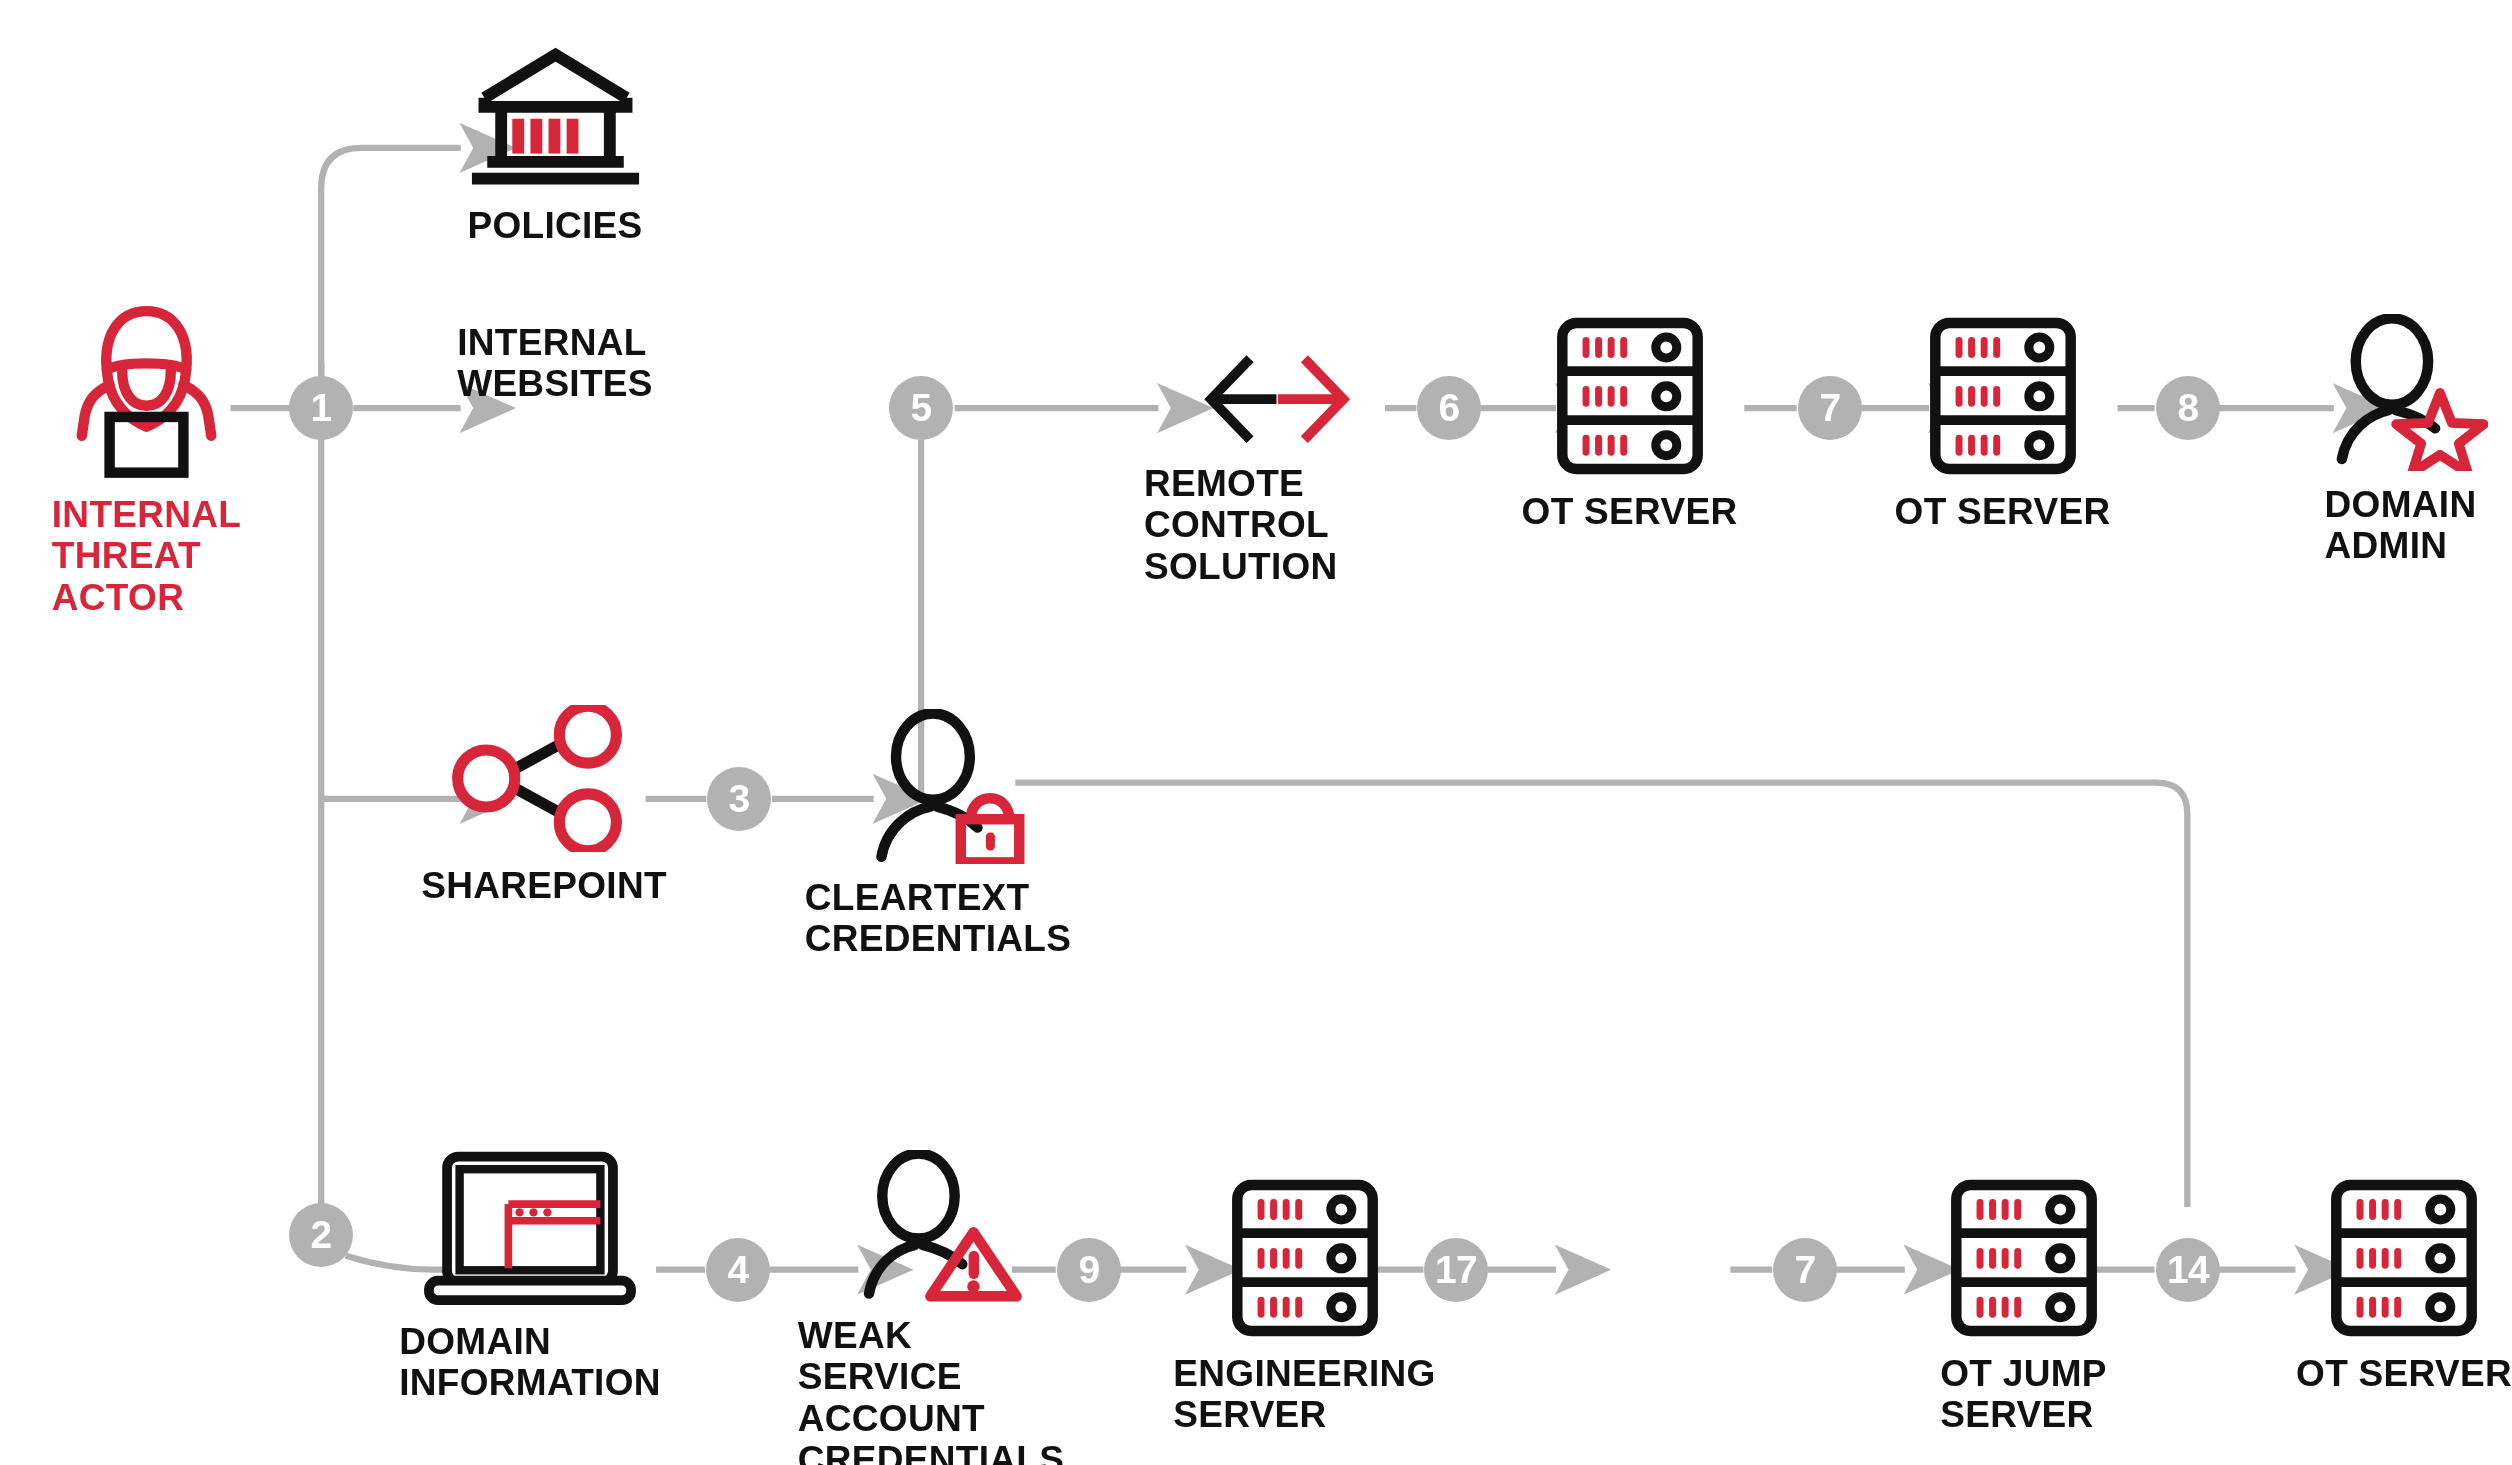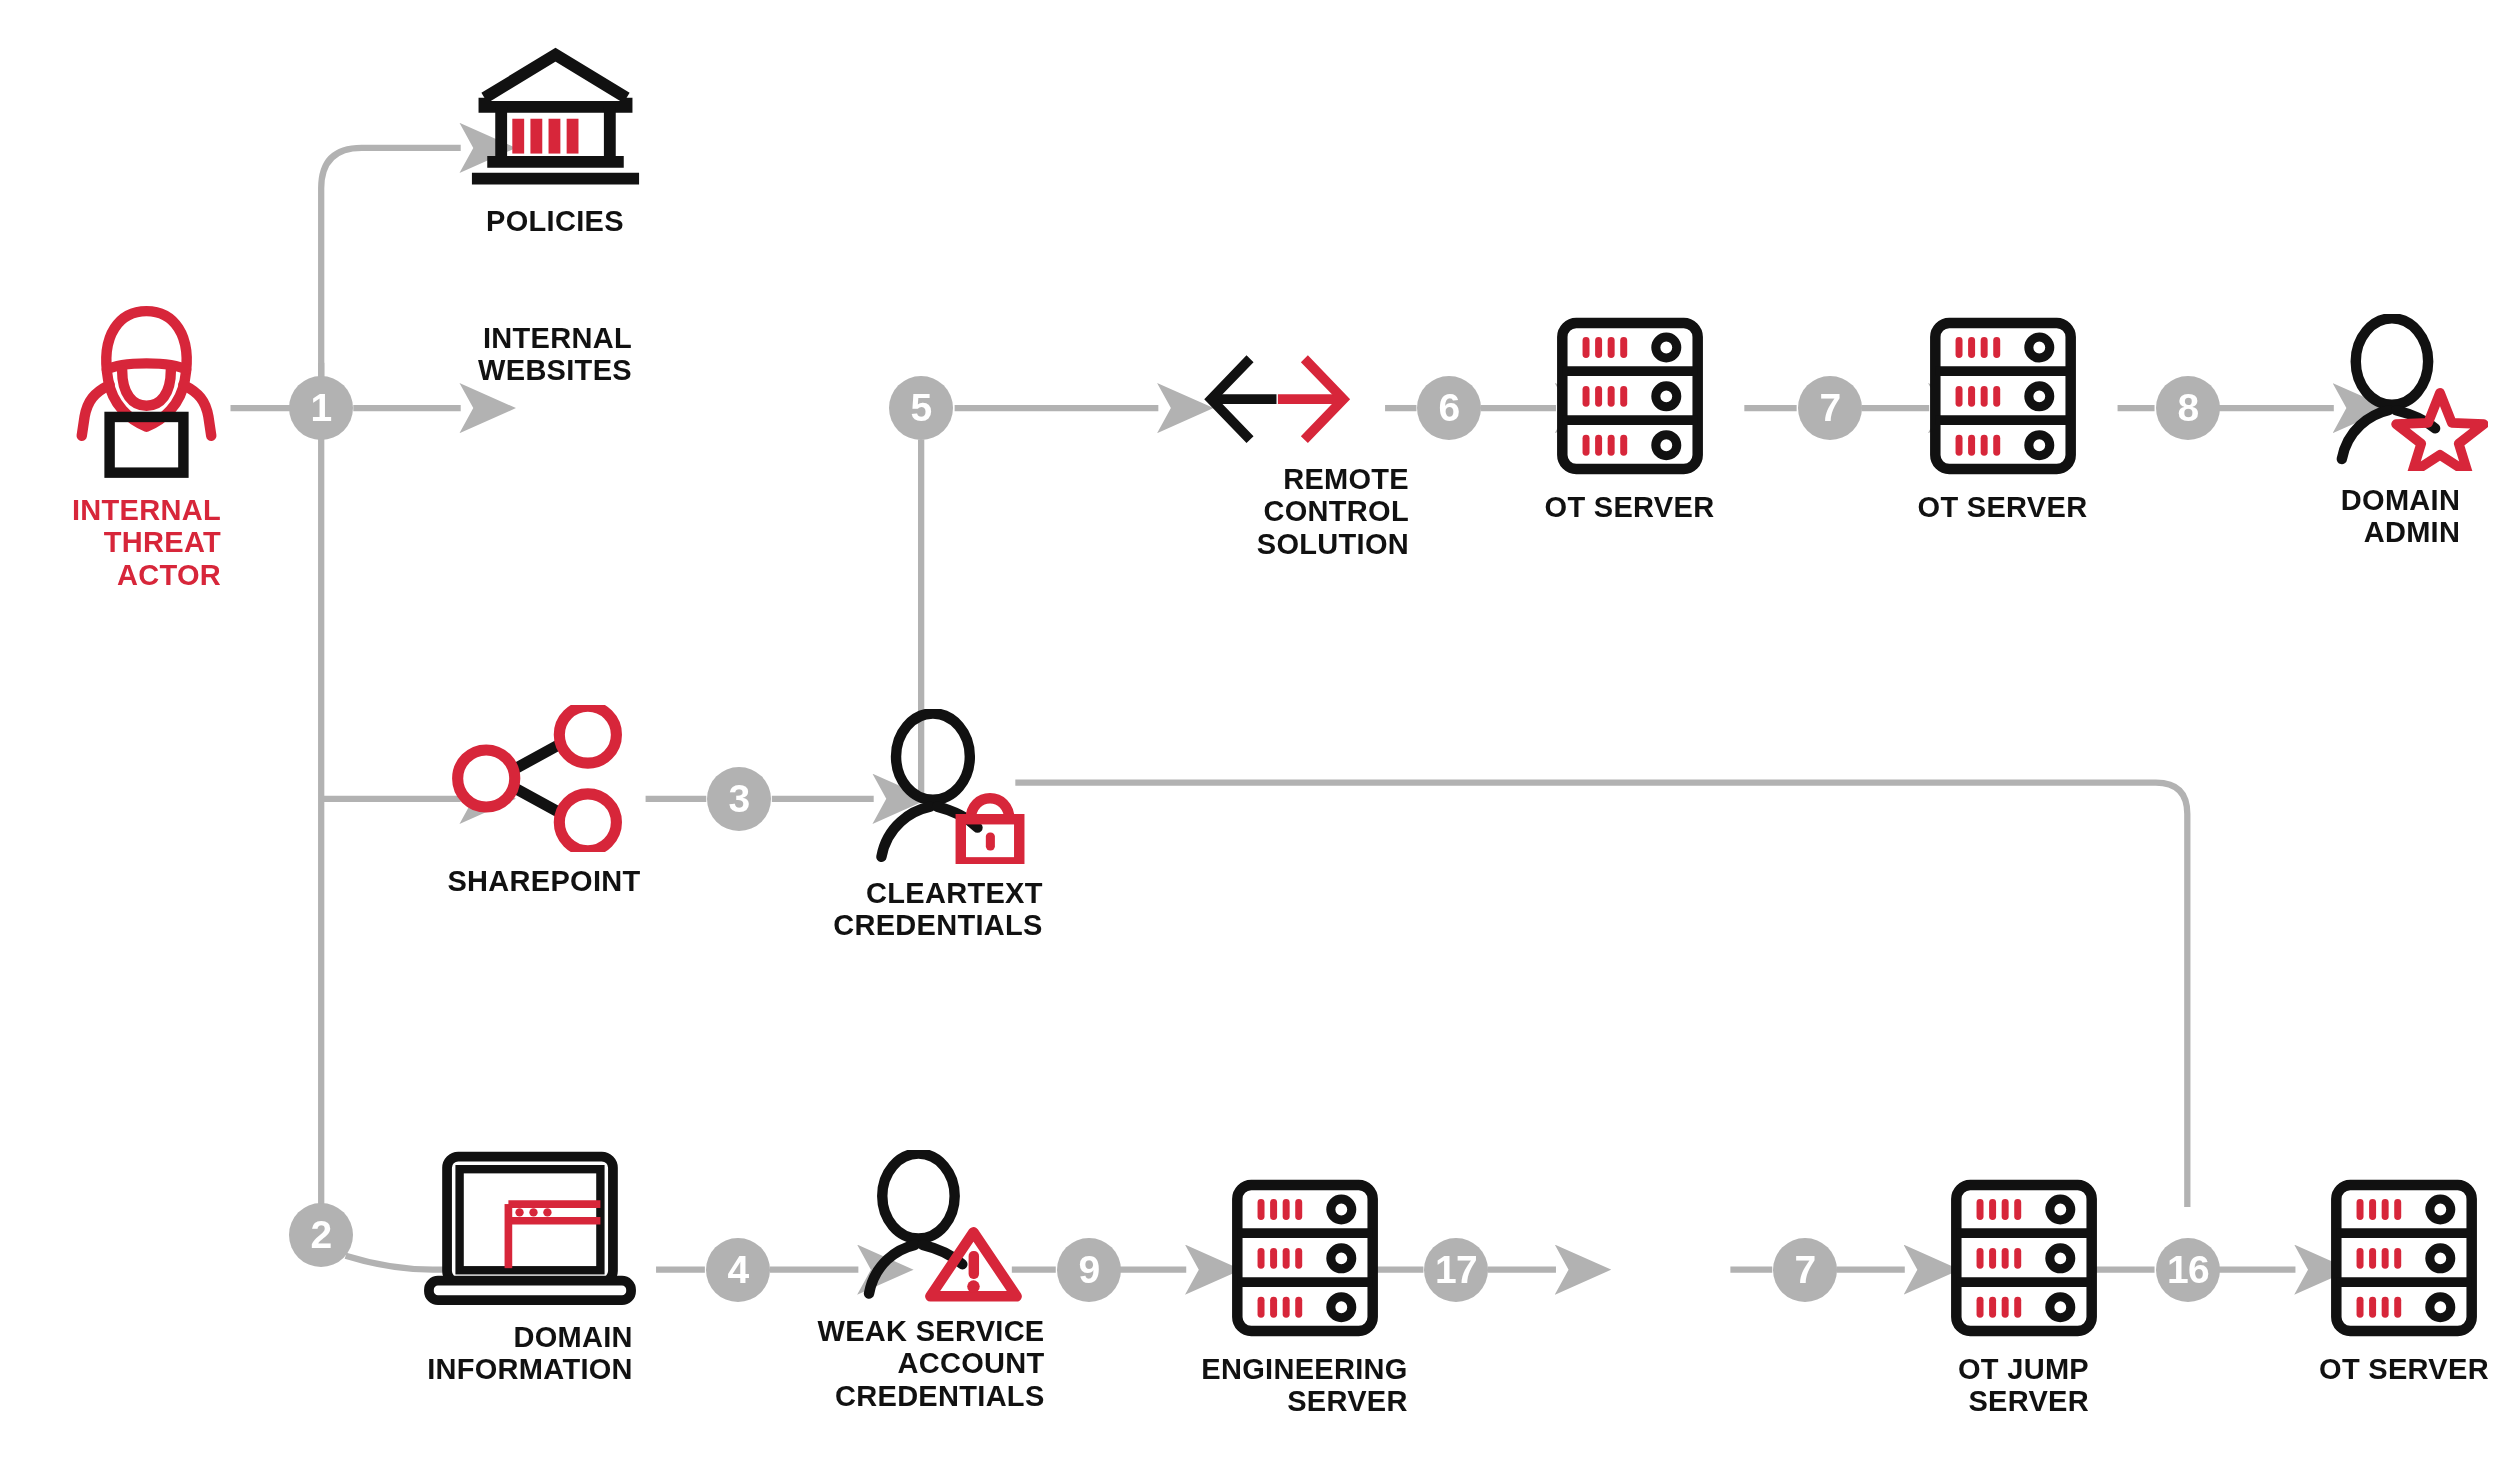--- a/index.html
+++ b/index.html
@@ -3,22 +3,22 @@
 <meta charset="utf-8">
 <style>
   html,body{margin:0;padding:0;background:#ffffff;}
   body{width:2512px;height:1465px;position:relative;overflow:hidden;
        font-family:"Liberation Sans", sans-serif;}
   #stage{position:absolute;left:0;top:0;width:2512px;height:1465px;}
   #wires{position:absolute;left:0;top:0;width:2512px;height:1465px;}
 
   .node{position:absolute;display:flex;flex-direction:column;align-items:center;}
   .ico{position:relative;display:block;}
-  .caption{margin-top:11px;text-align:right;font-weight:700;
-           font-size:29px;line-height:1.12;letter-spacing:0.3px;color:#111111;
+  .caption{margin-top:11px;text-align:left;font-weight:700;
+           font-size:37px;line-height:1.12;letter-spacing:0.3px;color:#111111;
            text-transform:uppercase;white-space:pre-line;}
   .caption.red{color:#d7263a;}
 
   .step{position:absolute;width:64px;height:64px;border-radius:50%;
         background:#b2b2b2;color:#ffffff;display:flex;align-items:center;
         justify-content:center;font-weight:700;font-size:39px;
         letter-spacing:-0.7px;}
 </style>
 </head>
 <body>
@@ -83,21 +83,21 @@
   <div class="step" style="left:289px;top:1203px">2</div>
   <div class="step" style="left:707px;top:767px">3</div>
   <div class="step" style="left:706px;top:1238px">4</div>
   <div class="step" style="left:889px;top:376px">5</div>
   <div class="step" style="left:1417px;top:376px">6</div>
   <div class="step" style="left:1798px;top:376px">7</div>
   <div class="step" style="left:2156px;top:376px">8</div>
   <div class="step" style="left:1057px;top:1238px">9</div>
   <div class="step" style="left:1424px;top:1238px">17</div>
   <div class="step" style="left:1773px;top:1238px">7</div>
-  <div class="step" style="left:2156px;top:1238px">16</div>
+  <div class="step" style="left:2156px;top:1238px">14</div>
 
   <div class="node" style="left:56px;top:300px;width:181px">
     <span class="ico">
       <svg width="161" height="181" viewBox="0 0 230 260">
         <g fill="none" stroke="#d7263a" stroke-width="15" stroke-linecap="round" stroke-linejoin="round">
           <path d="M60,115 C48,48 78,16 115,16 C152,16 182,48 170,115 C164,150 140,172 115,182 C90,172 66,150 60,115 Z"></path>
           <path d="M58,100 C80,88 150,88 172,100"></path>
           <path d="M80,101 C80,135 95,152 115,152 C135,152 150,135 150,101"></path>
           <path d="M62,122 C40,133 30,145 26,168 L22,195"></path>
           <path d="M168,122 C190,133 200,145 204,168 L208,195"></path>

